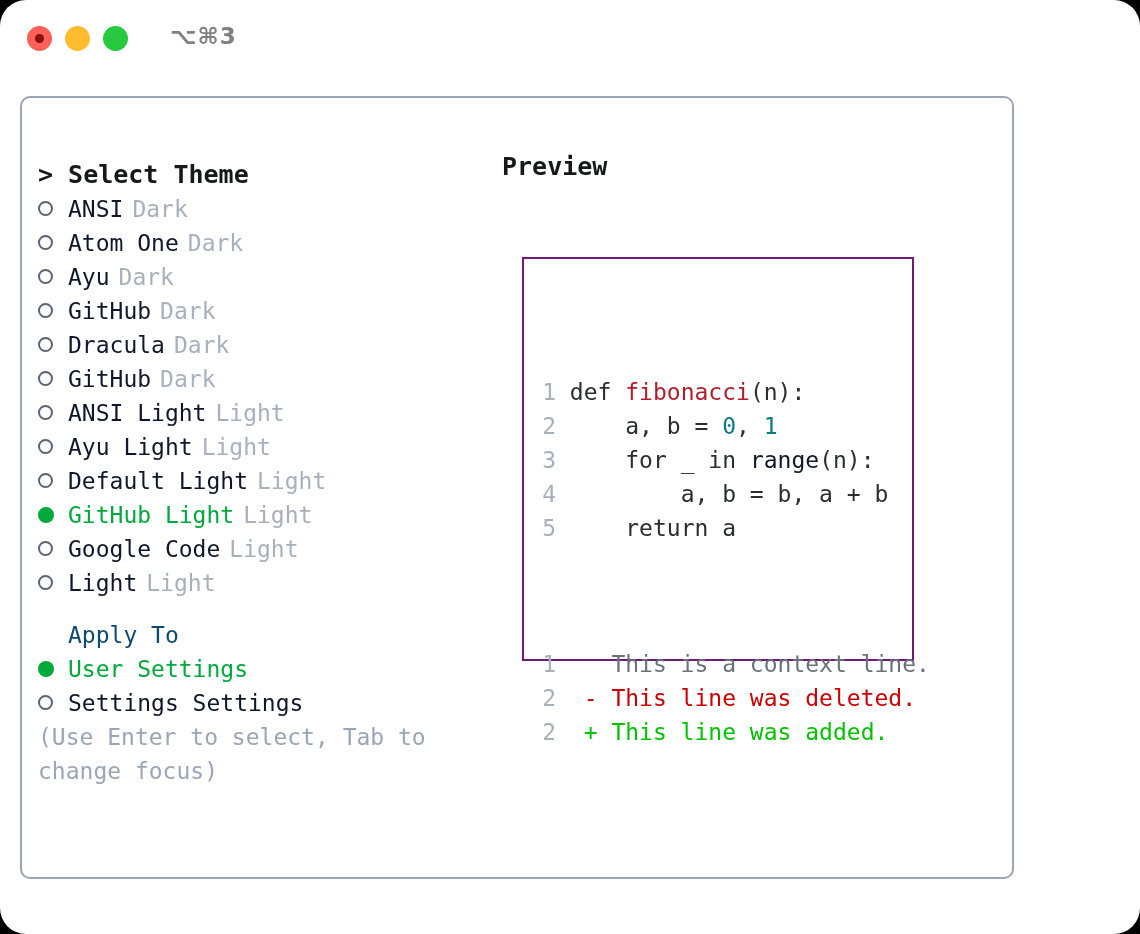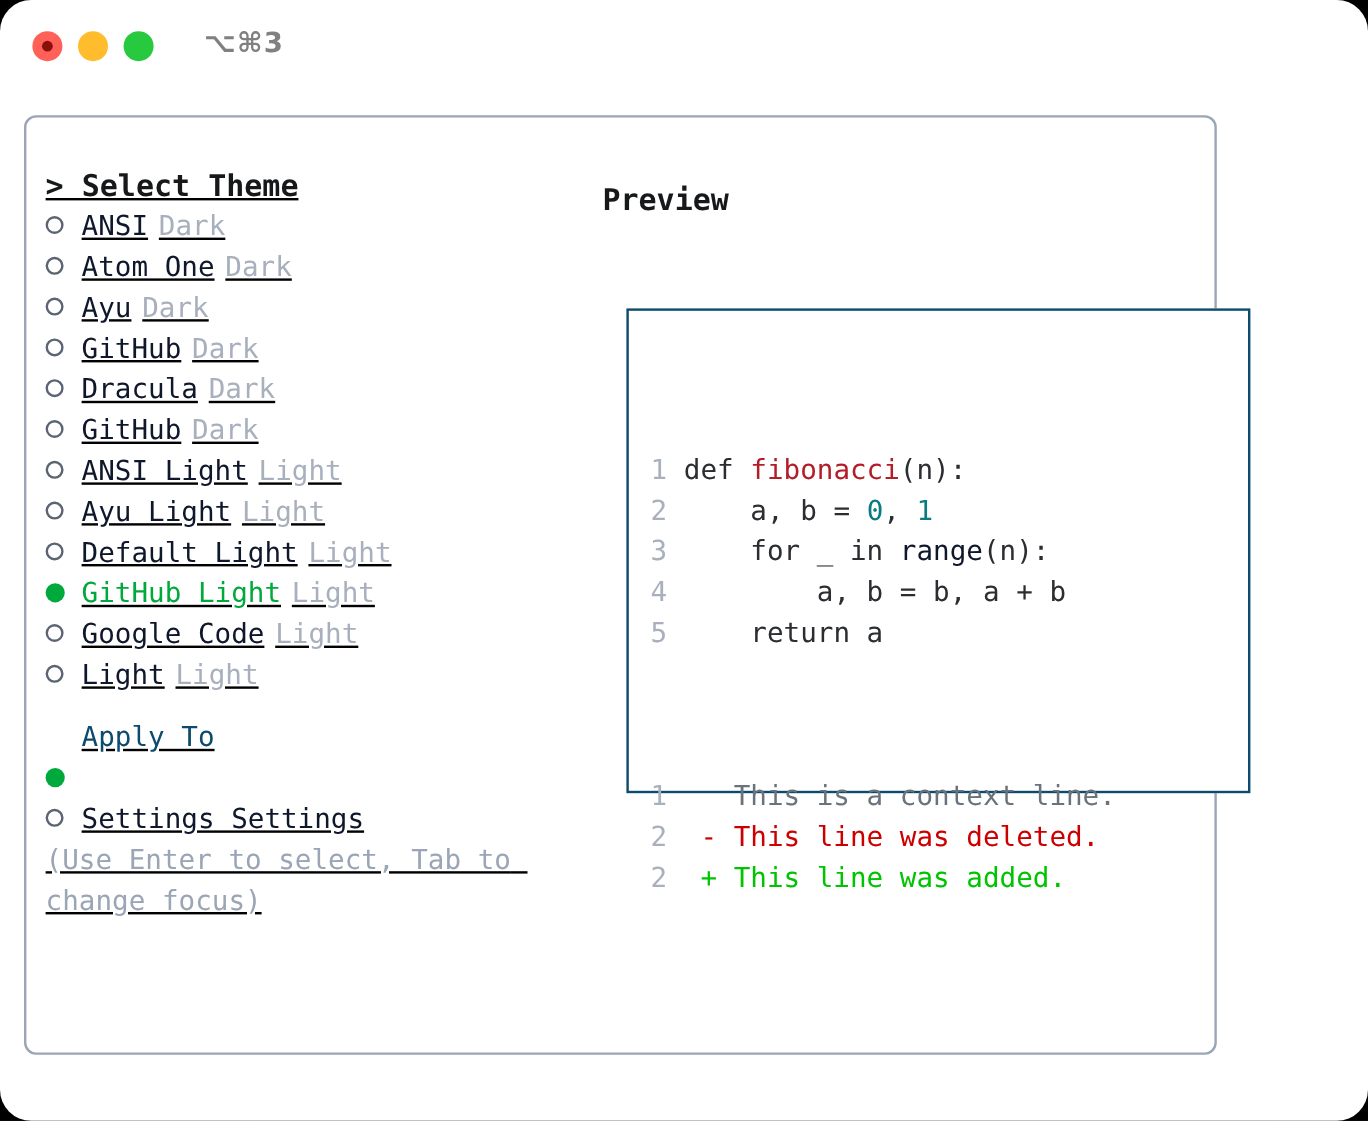--- a/index.html
+++ b/index.html
@@ -73,23 +73,22 @@
     height: 783px;
     border: 2px solid #9aa5b5;
     border-radius: 10px;
     box-sizing: border-box;
     background: #ffffff;
   }
 
   .col-left {
     position: absolute;
     left: 16px;
-    top: 40px;
+    top: 60px;
     width: 440px;
-    text-decoration: underline;
   }
   .col-right {
     position: absolute;
     left: 480px;
     top: 52px;
     width: 500px;
   }
 
   .heading {
     font-family: "DejaVu Sans Mono", monospace;
@@ -158,23 +157,23 @@
     line-height: 34px;
     color: #9aa5b5;
     width: 410px;
     white-space: pre-wrap;
   }
 
   .preview-box {
     position: absolute;
     left: 20px;
     top: 107px;
-    width: 520px;
+    width: 392px;
     height: 404px;
-    border: 2px solid #0c4a6e;
+    border: 2px solid #701a75;
     box-sizing: border-box;
     background: #ffffff;
   }
   .code {
     position: absolute;
     left: 18px;
     top: 48px;
     font-size: 23px;
     line-height: 34px;
     white-space: pre;
@@ -225,21 +224,21 @@
           <div class="row"><span class="marker"><span class="dot-outline"></span></span><span class="name">Ayu Light</span><span class="tag">Light</span></div>
           <div class="row"><span class="marker"><span class="dot-outline"></span></span><span class="name">Default Light</span><span class="tag">Light</span></div>
           <div class="row selected"><span class="marker"><span class="dot-filled"></span></span><span class="name">GitHub Light</span><span class="tag">Light</span></div>
           <div class="row"><span class="marker"><span class="dot-outline"></span></span><span class="name">Google Code</span><span class="tag">Light</span></div>
           <div class="row"><span class="marker"><span class="dot-outline"></span></span><span class="name">Light</span><span class="tag">Light</span></div>
         </div>
 
       <div class="apply-block">
         <div class="apply-title">Apply To</div>
         <div id="apply-list">
-            <div class="row selected"><span class="marker"><span class="dot-filled"></span></span></div>
+            <div class="row selected"><span class="marker"><span class="dot-filled"></span></span><span class="name">User Settings</span></div>
             <div class="row"><span class="marker"><span class="dot-outline"></span></span><span class="name">Settings Settings</span></div>
           </div>
       </div>
 
       <div class="hint">(Use Enter to select, Tab to change focus)</div>
     </div>
 
     <div class="col-right">
       <div class="heading">Preview</div>
       <div class="preview-box">

